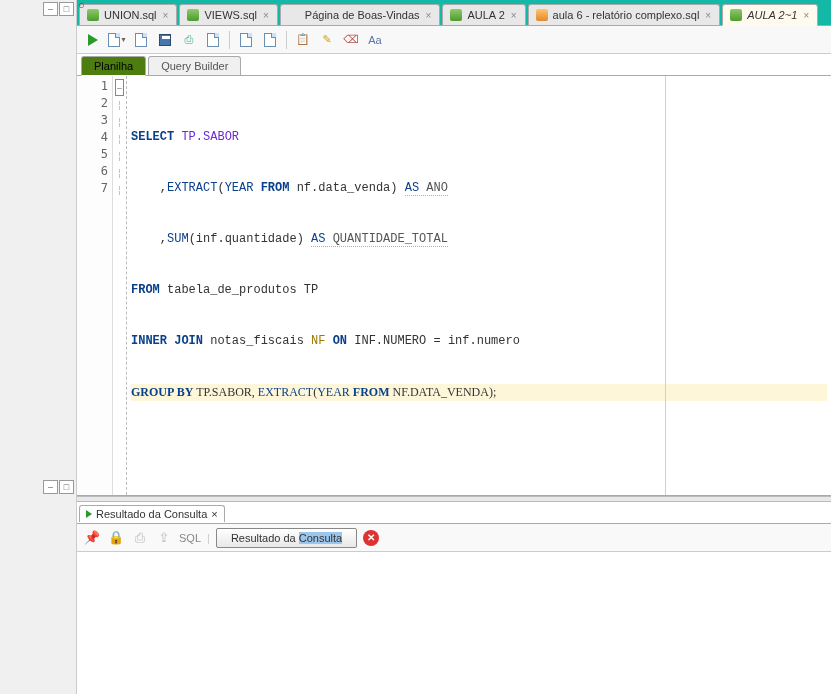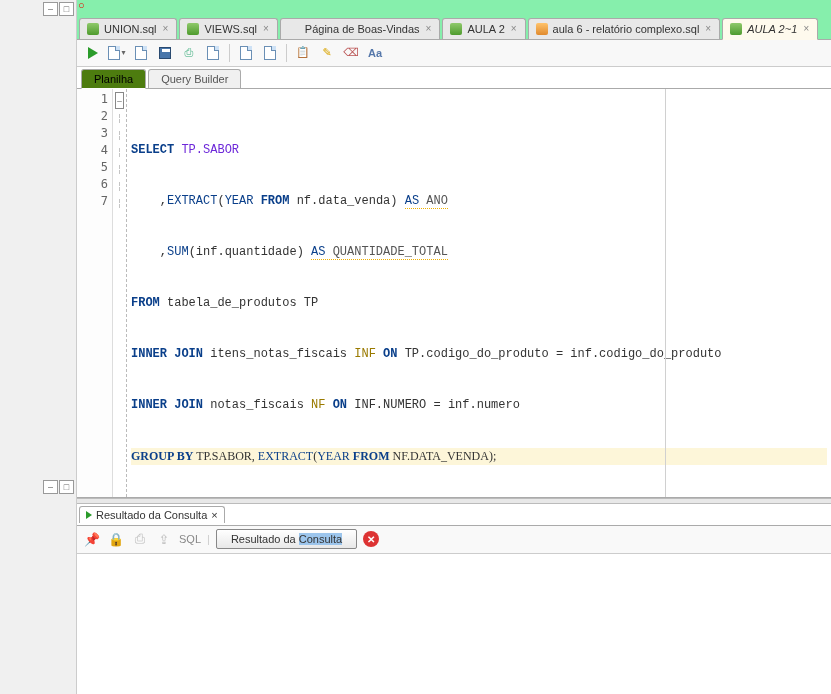--- a/index.html
+++ b/index.html
@@ -39,22 +39,22 @@
     position: absolute;
     left: 77px; top: 0;
     right: 0; height: 694px;
     display: flex;
     flex-direction: column;
   }
   
   .tab-strip {
     display: flex;
     align-items: flex-end;
-    height: 40px;
-    background: #86efac;
+    height: 26px;
+    background: #14b8a6;
     border-bottom: 1px solid #aaa;
     padding-left: 2px;
   }
   .tab {
     display: flex;
     align-items: center;
     gap: 4px;
     padding: 3px 8px 3px 6px;
     border: 1px solid #aaa;
     border-bottom: none;
@@ -252,21 +252,21 @@
     <div class="tbtn">
         <div class="icon-doc"></div>
       </div>
     <div class="tbtn">
         <div class="icon-doc"></div>
       </div>
     <div class="sep"></div>
     <div class="tbtn" style="color:#c77b19;">📋</div>
     <div class="tbtn" style="color:#d9a400;">✎</div>
     <div class="tbtn" style="color:#b55;">⌫</div>
-    <div class="tbtn" style="color:#5577aa;font-size:11px;font-weight:bold;">Aa</div>
+    <div class="tbtn" style="color:#5577aa;font-size:11px;font-weight:normal;">Aa</div>
   </div>
 
   <div class="subtab-row">
     <div class="subtab active">Planilha</div>
     <div class="subtab">Query Builder</div>
   </div>
 
   <div class="editor-wrap">
     <div class="gutter">
       <div>1</div>
@@ -287,21 +287,20 @@
         <div class="dash">¦</div>
         <div class="dash">¦</div>
         <div class="dash">¦</div>
     </div>
     <div class="code">
       <div class="ruler"></div>
       <div class="line"><span class="kw">SELECT</span> <span class="ident">TP.SABOR</span></div>
       <div class="line">    ,<span class="fn">EXTRACT</span>(<span class="kw2">YEAR</span> <span class="kw">FROM</span> nf.data_venda) <span class="aliasu"><span class="kw2">AS</span> ANO</span></div>
       <div class="line">    ,<span class="fn">SUM</span>(inf.quantidade) <span class="aliasu"><span class="kw2">AS</span> QUANTIDADE_TOTAL</span></div>
       <div class="line"><span class="kw">FROM</span> tabela_de_produtos TP</div>
-      <div class="line"><span class="kw">INNER JOIN</span> itens_notas_fiscais <span class="alias">INF</span> <span class="kw">ON</span> TP.codigo_do_produto = inf.codigo_do_produto</div>
       <div class="line"><span class="kw">INNER JOIN</span> notas_fiscais <span class="alias">NF</span> <span class="kw">ON</span> INF.NUMERO = inf.numero</div>
       <div class="line hl-line"><span class="kw">GROUP BY</span> TP.SABOR, <span class="fn">EXTRACT</span>(<span class="kw2">YEAR</span> <span class="kw">FROM</span> NF.DATA_VENDA);</div>
     </div>
   </div>
 
   <div class="splitter"></div>
 
   <div class="results-pane">
     <div class="results-tabrow">
       <div class="results-tab">

